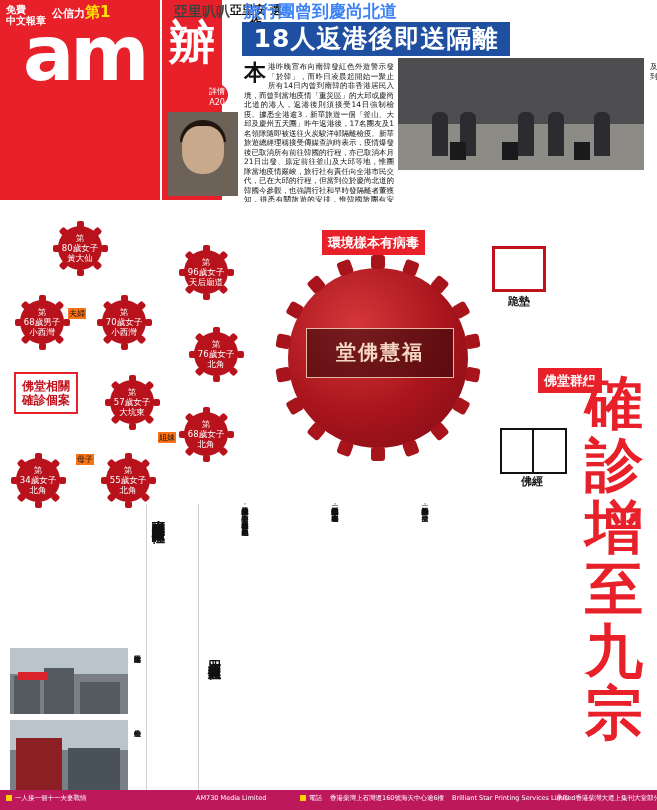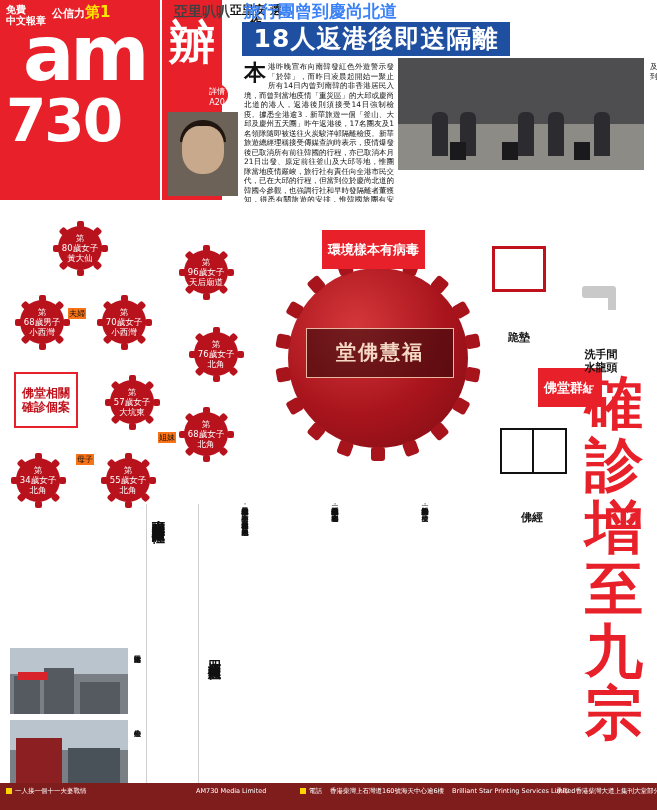--- a/index.html
+++ b/index.html
@@ -50,68 +50,67 @@
 
   
   .info{position:absolute;left:0;top:202px;width:657px;height:440px;background:#ffffff;}
   .virus-wrap{position:absolute;left:270px;top:48px;width:216px;height:216px;}
   .virus-core{position:absolute;left:18px;top:18px;width:180px;height:180px;border-radius:50%;
     background:radial-gradient(circle at 38% 32%, #d4373a 0%, #a8141c 55%, #7c0d14 100%);}
   .spike{position:absolute;left:50%;top:50%;width:14px;height:14px;margin:-7px 0 0 -7px;background:#a8141c;border-radius:3px;}
   .virus-label{position:absolute;left:36px;top:78px;width:146px;height:48px;background:rgba(40,8,10,.55);border:1px solid #e9b7a0;}
   .virus-label span{display:block;color:#f5d8c4;font-size:20px;line-height:46px;text-align:center;letter-spacing:2px;font-weight:bold;}
 
-  .tag{position:absolute;background:#e8202a;color:#fff;font-size:13px;font-weight:bold;padding:12px 6px;line-height:15px;white-space:nowrap;}
+  .tag{position:absolute;background:#e8202a;color:#fff;font-size:13px;font-weight:bold;padding:5px 6px;line-height:15px;white-space:nowrap;}
   .tag.box{border:2px solid #e8202a;background:#fff;color:#c0121c;}
 
   .node{position:absolute;width:56px;height:56px;}
   .node .hub{position:absolute;left:6px;top:6px;width:44px;height:44px;border-radius:50%;background:#b8131d;color:#fff;font-size:8.5px;line-height:10px;text-align:center;display:flex;align-items:center;justify-content:center;}
   .node .sp{position:absolute;left:50%;top:50%;width:7px;height:7px;margin:-3.5px 0 0 -3.5px;background:#b8131d;border-radius:2px;}
   .nlabel{position:absolute;font-size:8px;color:#111;background:#f97316;padding:0 1px;}
 
   .icon-box{position:absolute;width:54px;height:46px;}
   .icon-box .ibg{position:absolute;inset:0;border:3px solid #c0121c;background:#fff;}
-  .icon-cap{position:absolute;top:48px;left:-6px;width:66px;text-align:center;font-size:11px;font-weight:bold;color:#111;margin-top:36px;}
+  .icon-cap{position:absolute;top:48px;left:-6px;width:66px;text-align:center;font-size:11px;font-weight:bold;color:#111;}
   .sutra{position:absolute;width:64px;height:42px;}
   .sutra .pg{position:absolute;top:0;width:31px;height:42px;background:#fff;border:2px solid #111;}
   .tap{position:absolute;width:56px;height:40px;}
 
   .bigred{position:absolute;right:6px;top:170px;width:74px;color:#e8202a;font-size:58px;font-weight:bold;line-height:62px;text-align:center;letter-spacing:0;}
 
   .vtext{position:absolute;font-size:7px;line-height:8.5px;color:#111;writing-mode:vertical-rl;text-orientation:upright;}
 
   
   .lower{position:absolute;left:0;top:500px;width:657px;height:290px;}
   .lsub{position:absolute;color:#111;font-weight:bold;writing-mode:vertical-rl;text-orientation:upright;font-size:13px;line-height:16px;letter-spacing:1px;}
   .lphoto{position:absolute;background:#7a7f85;overflow:hidden;}
   .lphoto .sky{position:absolute;left:0;top:0;width:100%;height:40%;background:#b9c4cd;}
   .lphoto .bldg{position:absolute;bottom:0;background:#545a60;}
   .lphoto .sign{position:absolute;background:#d8232a;}
   .lcap{position:absolute;font-size:7px;line-height:9px;color:#111;writing-mode:vertical-rl;text-orientation:upright;}
 
   .rule-v{position:absolute;width:1px;background:#cfcfcf;}
 
   
-  .footer{position:absolute;left:0;bottom:0;width:657px;height:27px;background:#7f1d1d;color:#fff;font-size:6.5px;line-height:16px;}
+  .footer{position:absolute;left:0;bottom:0;width:657px;height:20px;background:#be185d;color:#fff;font-size:6.5px;line-height:16px;}
   .footer .seg{position:absolute;top:0;white-space:nowrap;}
   .footer .tick{display:inline-block;width:6px;height:6px;background:#ffd400;margin-right:3px;vertical-align:middle;}
 </style>
 </head>
 <body>
 
 <div class="page">
 
   <div class="masthead">
     <div class="mast-left"></div>
     <div class="mast-free">免費<br>中文報章</div>
     <div class="mast-badge">
       <span>公信力</span><span class="no1">第1</span>
     </div>
     <div class="mast-am">am</div>
-    <div class="mast-730">730</div>
 
 
     <div class="mast-cn"></div>
     <div class="mast-cn-char">辧</div>
 
     <div class="col-title" style="left:170px;top:4px;width:64px;color:#404040;">亞里叭叭</div>
     <div class="col-p" style="left:226px;top:4px;width:60px;font-size:12px;font-weight:bold;">亞里安 選作</div>
     <div class="page-badge" style="left:206px;top:84px;white-space:pre-line;font-size:8px;">詳情
 A20</div>
     <div class="headshot" style="left:168px;top:112px;">
@@ -174,26 +173,20 @@
 
     <div class="tag" style="left:322px;top:28px;">環境樣本有病毒</div>
     <div class="tag" style="left:538px;top:166px;">佛堂群組</div>
     <div class="tag box" style="left:14px;top:170px;white-space:pre-line;text-align:center;font-size:12px;line-height:14px;">佛堂相關
 確診個案</div>
 
     <div class="icon-box" style="left:492px;top:44px;">
       <div class="ibg"></div>
       <div class="icon-cap">跪墊</div>
     </div>
-    <div class="tap" style="left:574px;top:78px;">
-      <div style="position:absolute;left:8px;top:6px;width:34px;height:12px;background:#c9c9c9;border-radius:3px;"></div>
-      <div style="position:absolute;left:34px;top:16px;width:8px;height:14px;background:#c9c9c9;"></div>
-      <div class="icon-cap" style="top:32px;white-space:pre-line;line-height:13px;">洗手間
-水龍頭</div>
-    </div>
     <div class="sutra" style="left:500px;top:226px;">
       <div class="pg" style="left:0;"></div>
       <div class="pg" style="left:32px;"></div>
       <div class="icon-cap" style="top:46px;left:0;width:64px;">佛經</div>
     </div>
 
     <div class="node" style="left:52px;top:18px;">
       <span class="sp" style="transform:translate(0,-24px)"></span>
         <span class="sp" style="transform:rotate(45deg) translate(0,-24px)"></span>
       <span class="sp" style="transform:rotate(90deg) translate(0,-24px)"></span>

